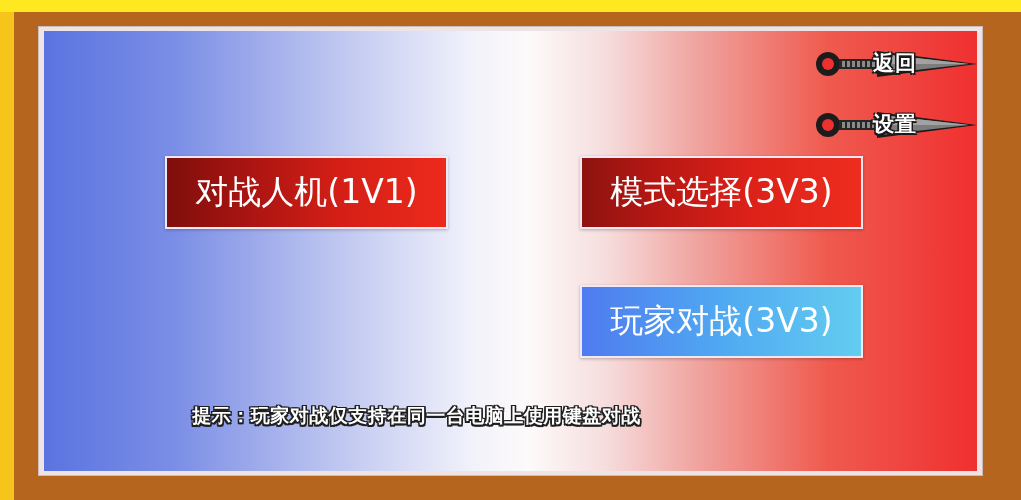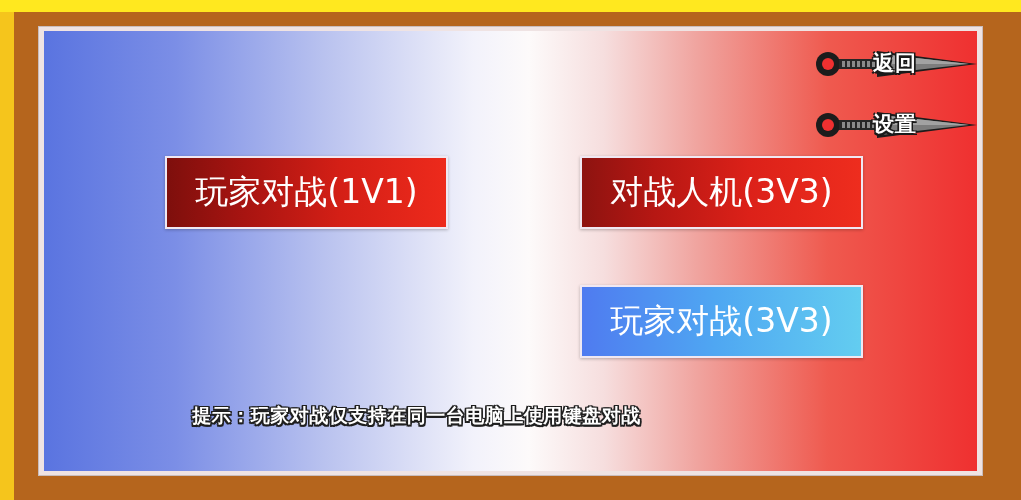--- a/index.html
+++ b/index.html
@@ -224,24 +224,24 @@
           <rect x="59" y="14" width="3" height="6"></rect>
         </g>
         <polygon points="64,4 164,17 64,30" fill="#1c1c1c"></polygon>
         <polygon points="68,7 156,17 68,27" fill="#7d7d7d"></polygon>
         <polygon points="68,7 156,17 68,17" fill="#a2a2a2"></polygon>
       </svg>
       <span class="kunai-label">设置</span>
     </div>
 
     <div class="mode-btn btn-ai-1v1">
-      <span class="mb-label">玩家对战(1V1)</span>
+      <span class="mb-label">对战人机(1V1)</span>
     </div>
     <div class="mode-btn btn-ai-3v3">
-      <span class="mb-label">对战人机(3V3)</span>
+      <span class="mb-label">模式选择(3V3)</span>
     </div>
     <div class="mode-btn btn-pvp-3v3">
       <span class="mb-label">玩家对战(3V3)</span>
     </div>
 
     <div class="hint">
       <div class="hint-line">提示：玩家对战仅支持在同一台电脑上使用键盘对战</div>
     </div>
 
   </div>

